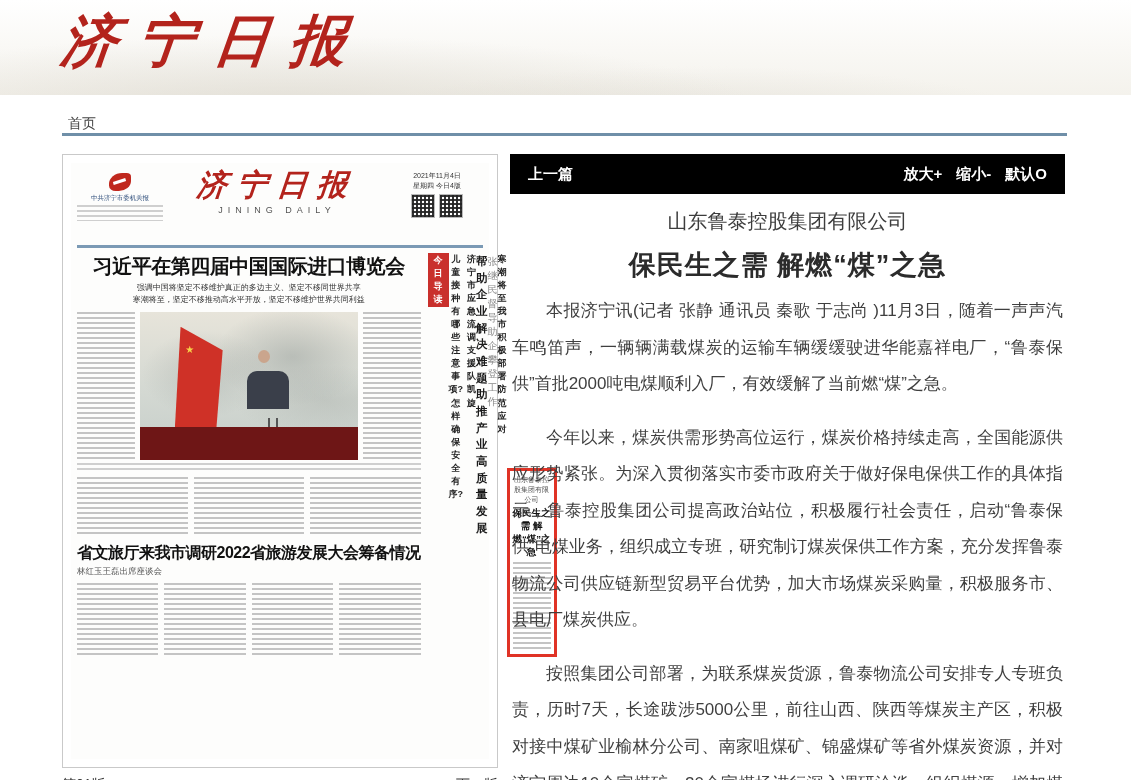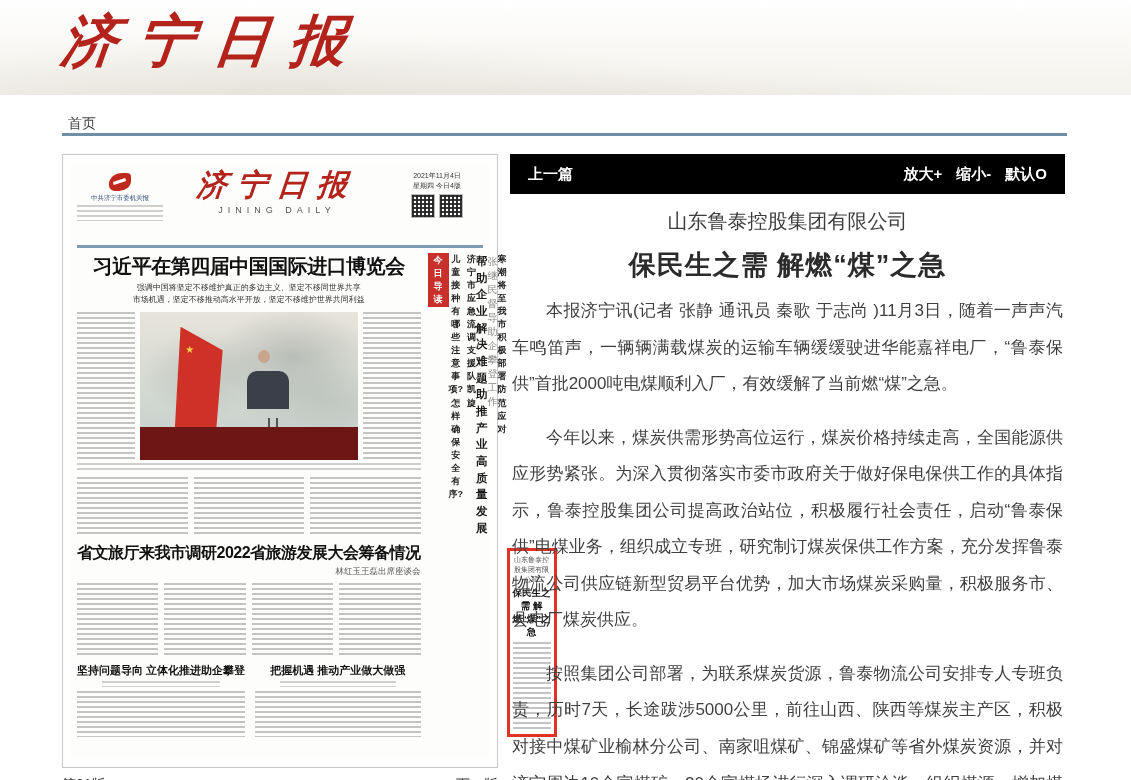--- a/index.html
+++ b/index.html
@@ -77,21 +77,21 @@
   .np-speaker-body{ position:absolute; left:49%; top:40%; width:42px; height:38px; border-radius:10px 10px 0 0; background:#3a3f4a; }
   .np-desk{ position:absolute; bottom:0; left:0; right:0; height:22%; background:#6e1616; }
   .np-mics{ position:absolute; left:58%; bottom:20%; width:16px; height:12px;
     background:linear-gradient(#555,#555) 2px 0/2px 12px no-repeat, linear-gradient(#555,#555) 10px 0/2px 12px no-repeat; }
 
   .np-caption{ height:8px; margin-top:3px; }
   .np-cols3{ display:grid; grid-template-columns:1fr 1fr 1fr; gap:6px; margin-top:6px; }
   .np-cols3 div{ height:58px; }
 
   .np-h2{ font-size:16px; font-weight:bold; color:#111; text-align:center; margin-top:8px; letter-spacing:-.5px; white-space:nowrap; }
-  .np-h2-sub{ font-size:8.5px; color:#555; text-align:right; margin-top:2px; }
+  .np-h2-sub{ font-size:8.5px; color:#555; text-align:left; margin-top:2px; }
   .np-cols4{ display:grid; grid-template-columns:repeat(4,1fr); gap:6px; margin-top:5px; }
   .np-cols4 div{ height:74px; }
   .np-banner{ width:210px; margin:6px auto 0; background:#c9302c; color:#fff; font-size:9px;
     font-weight:bold; text-align:center; padding:2px 0; letter-spacing:1px; }
   .np-bot2{ display:grid; grid-template-columns:1fr 1fr; gap:10px; margin-top:6px; }
   .np-h3{ font-size:11px; font-weight:bold; color:#111; text-align:center; white-space:nowrap; }
   .np-dashsub{ height:6px; width:70%; margin:3px auto 4px; }
   .np-bot2 .body{ height:46px; }
 
   
@@ -162,21 +162,21 @@
         <div class="np-blue"></div>
 
         <div class="np-main">
 
           <div>
             <div class="np-lead-h">
               <span>习近平在第四届中国国际进口博览会</span><br>
             </div>
             <div class="np-lead-sub">
               <span>强调中国将坚定不移维护真正的多边主义、坚定不移同世界共享</span><br>
-              <span>市场机遇，坚定不移推动高水平开放，坚定不移维护世界共同利益</span>
+              <span>寒潮将至，坚定不移推动高水平开放，坚定不移维护世界共同利益</span>
             </div>
 
             <div class="np-photo-row">
               <div class="np-side-col micro-l"></div>
               <div class="np-photo">
                 <div class="np-mountains"></div>
                 <div class="np-flag"></div>
                 <div class="np-speaker-head"></div>
                 <div class="np-speaker-body"></div>
                 <div class="np-mics"></div>
@@ -194,32 +194,20 @@
             <div class="np-h2">省文旅厅来我市调研2022省旅游发展大会筹备情况</div>
             <div class="np-h2-sub">林红玉王磊出席座谈会</div>
             <div class="np-cols4">
               <div class="micro-l"></div>
               <div class="micro-l"></div>
               <div class="micro-l"></div>
               <div class="micro-l"></div>
             </div>
 
 
-            <div class="np-bot2">
-              <div>
-                <div class="np-h3">坚持问题导向 立体化推进助企攀登</div>
-                <div class="np-dashsub micro"></div>
-                <div class="body micro-l"></div>
-              </div>
-              <div>
-                <div class="np-h3">把握机遇 推动产业做大做强</div>
-                <div class="np-dashsub micro"></div>
-                <div class="body micro-l"></div>
-              </div>
-            </div>
           </div>
 
           <div class="np-sidebar">
             <div class="np-tag">今日导读</div>
             <div class="np-tag-rule"></div>
 
             <div class="np-sb-h">
               <span>儿童接种有哪些注意事项?</span><br>
               <span>怎样确保安全有序?</span>
             </div>

